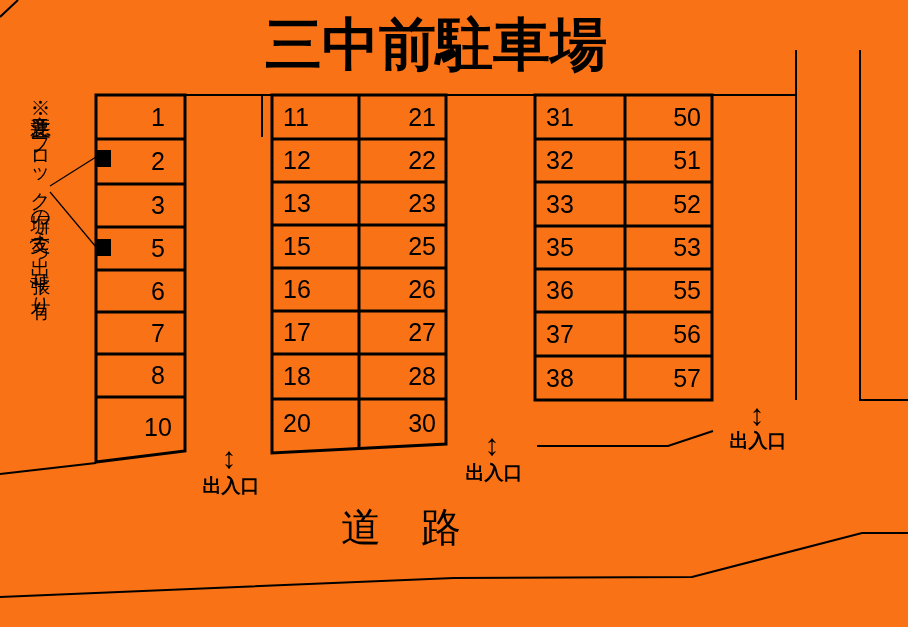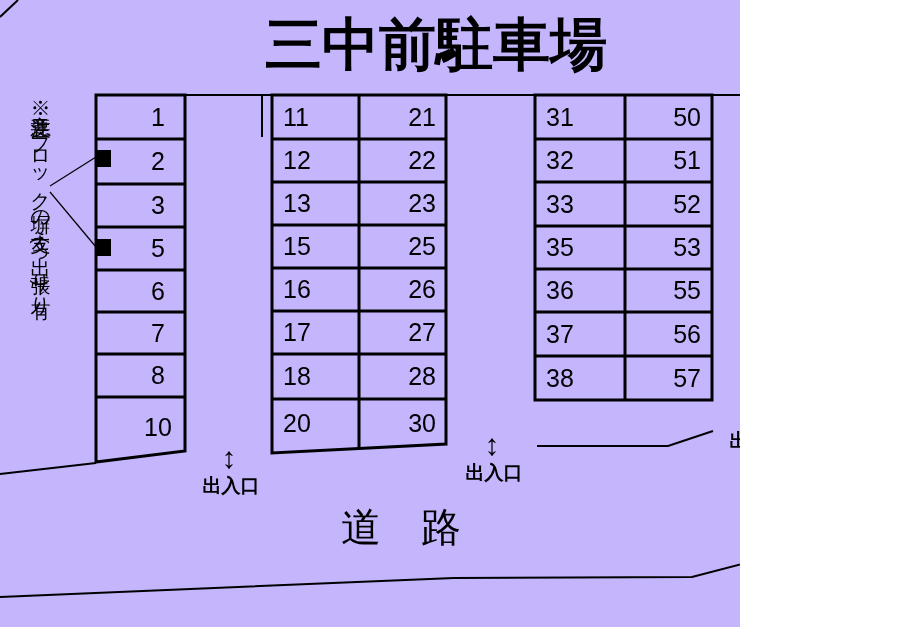--- a/index.html
+++ b/index.html
@@ -1,19 +1,19 @@
 <!DOCTYPE html>
 <html><head>
 <meta charset="utf-8">
 <style>
   html,body{margin:0;padding:0;background:#fff;}
   #stage{
     position:relative;
-    width:740px;height:627px;
-    background:#c4b5fd;
+    width:908px;height:627px;
+    background:#f97316;
     overflow:hidden;
     font-family:"Liberation Sans", sans-serif;
   }
   svg{position:absolute;left:0;top:0;}
   svg text{fill:#000;}
   .title-text{font-size:57px;font-weight:bold;}
   .num{font-size:25px;}
   .gate-label{font-size:19px;font-weight:bold;}
   .gate-arrow{font-size:30px;font-weight:bold;}
   .road-text{font-size:40px;}

